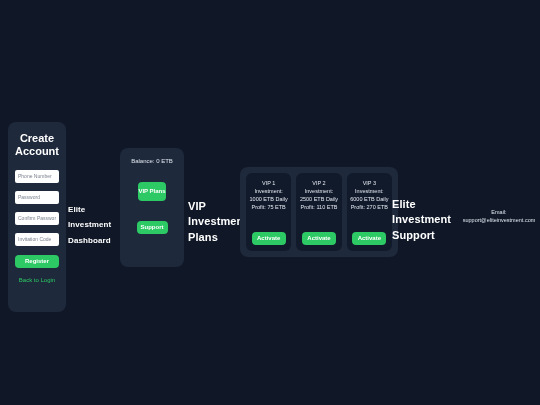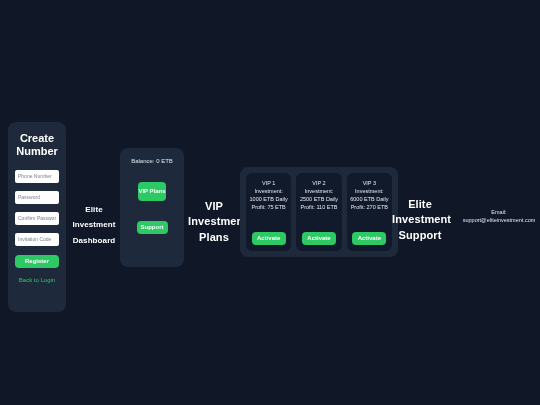--- a/index.html
+++ b/index.html
@@ -23,21 +23,20 @@
     background: #1e293b;
     border-radius: 8px;
     position: absolute;
   }
 
   .section-title {
     position: absolute;
     font-size: 13px;
     font-weight: bold;
     color: #ffffff;
-    text-align: center;
     line-height: 1.18;
     letter-spacing: .1px;
   }
 
   
   .btn-green {
     background: #2cc964;
     color: #ffffff;
     border: none;
     border-radius: 4px;
@@ -213,21 +212,21 @@
     display: block;
     font-size: 5.5px;
     color: #dfe5ee;
     white-space: nowrap;
   }
 </style>
 </head>
 <body>
 
 <div class="panel" id="register-card">
-  <div class="card-title">Create Number</div>
+  <div class="card-title">Create Account</div>
 
   <input class="field" type="text" placeholder="Phone Number" style="">
   <input class="field" type="password" placeholder="Password" style="">
   <input class="field" type="password" placeholder="Confirm Password" style="">
   <input class="field" type="text" placeholder="Invitation Code" style="">
 
   <button class="btn-green" id="register-btn">Register</button>
 
   <a id="back-to-login">Back to Login</a>
 </div>

